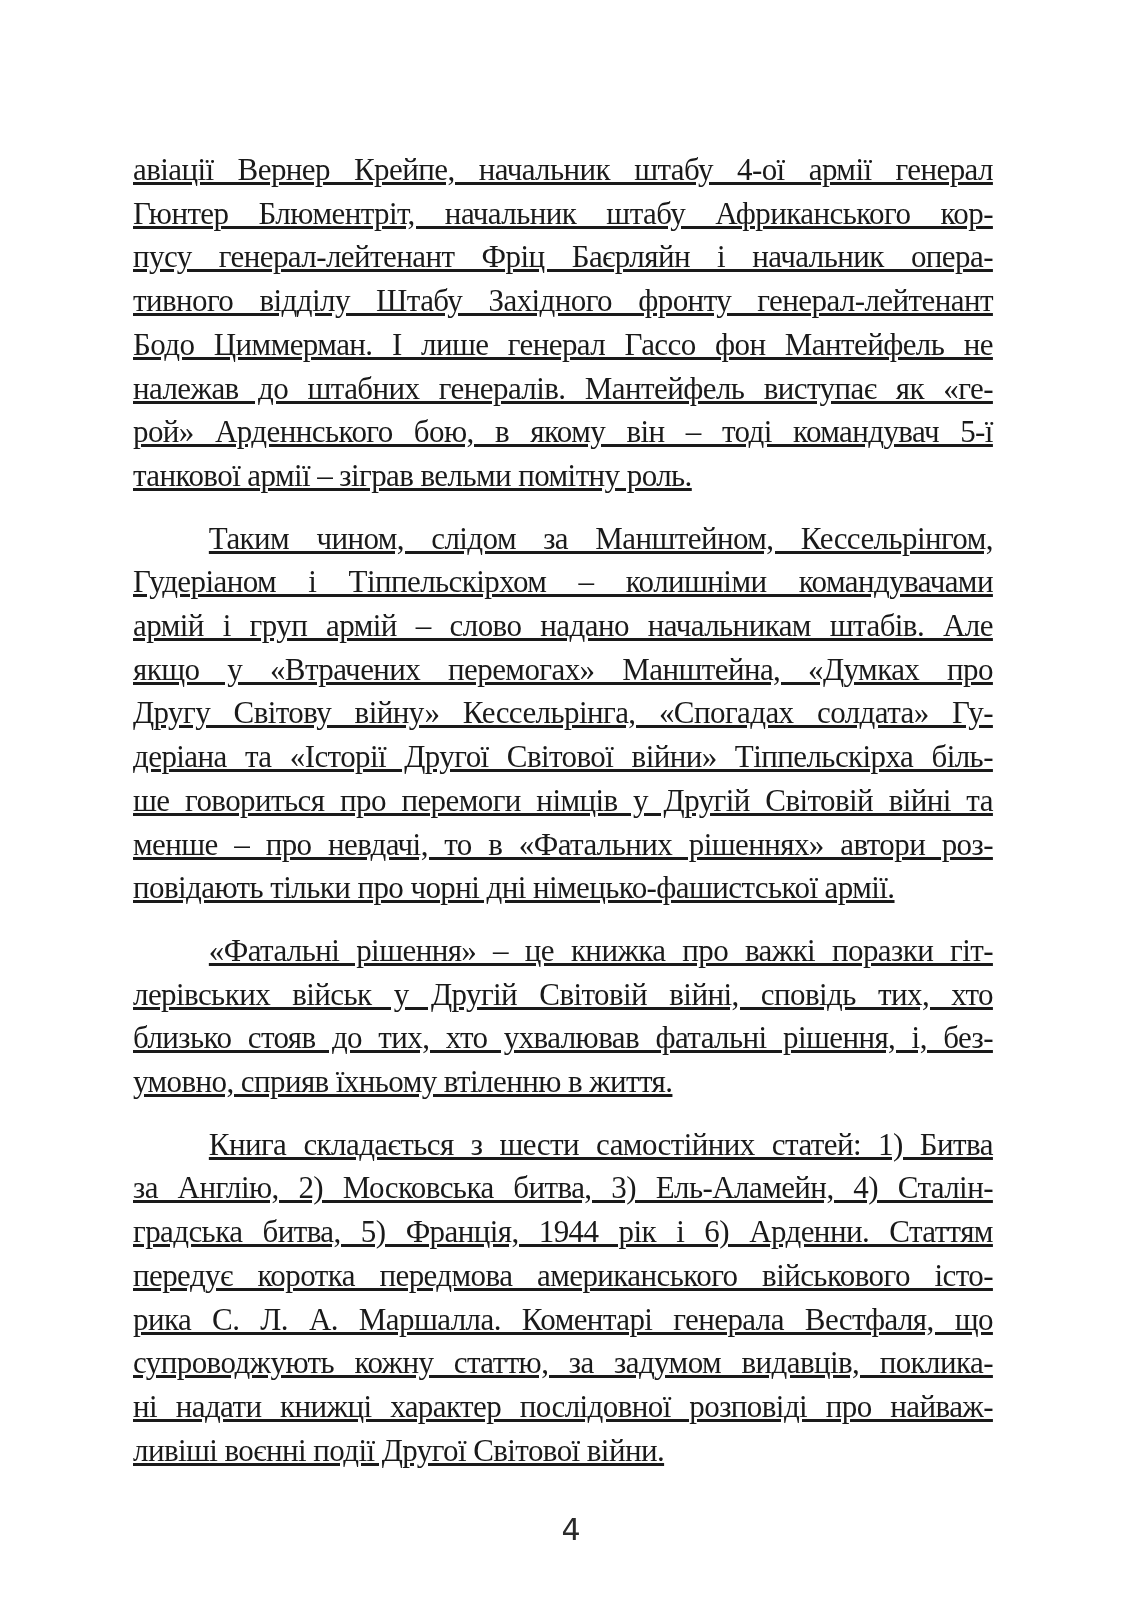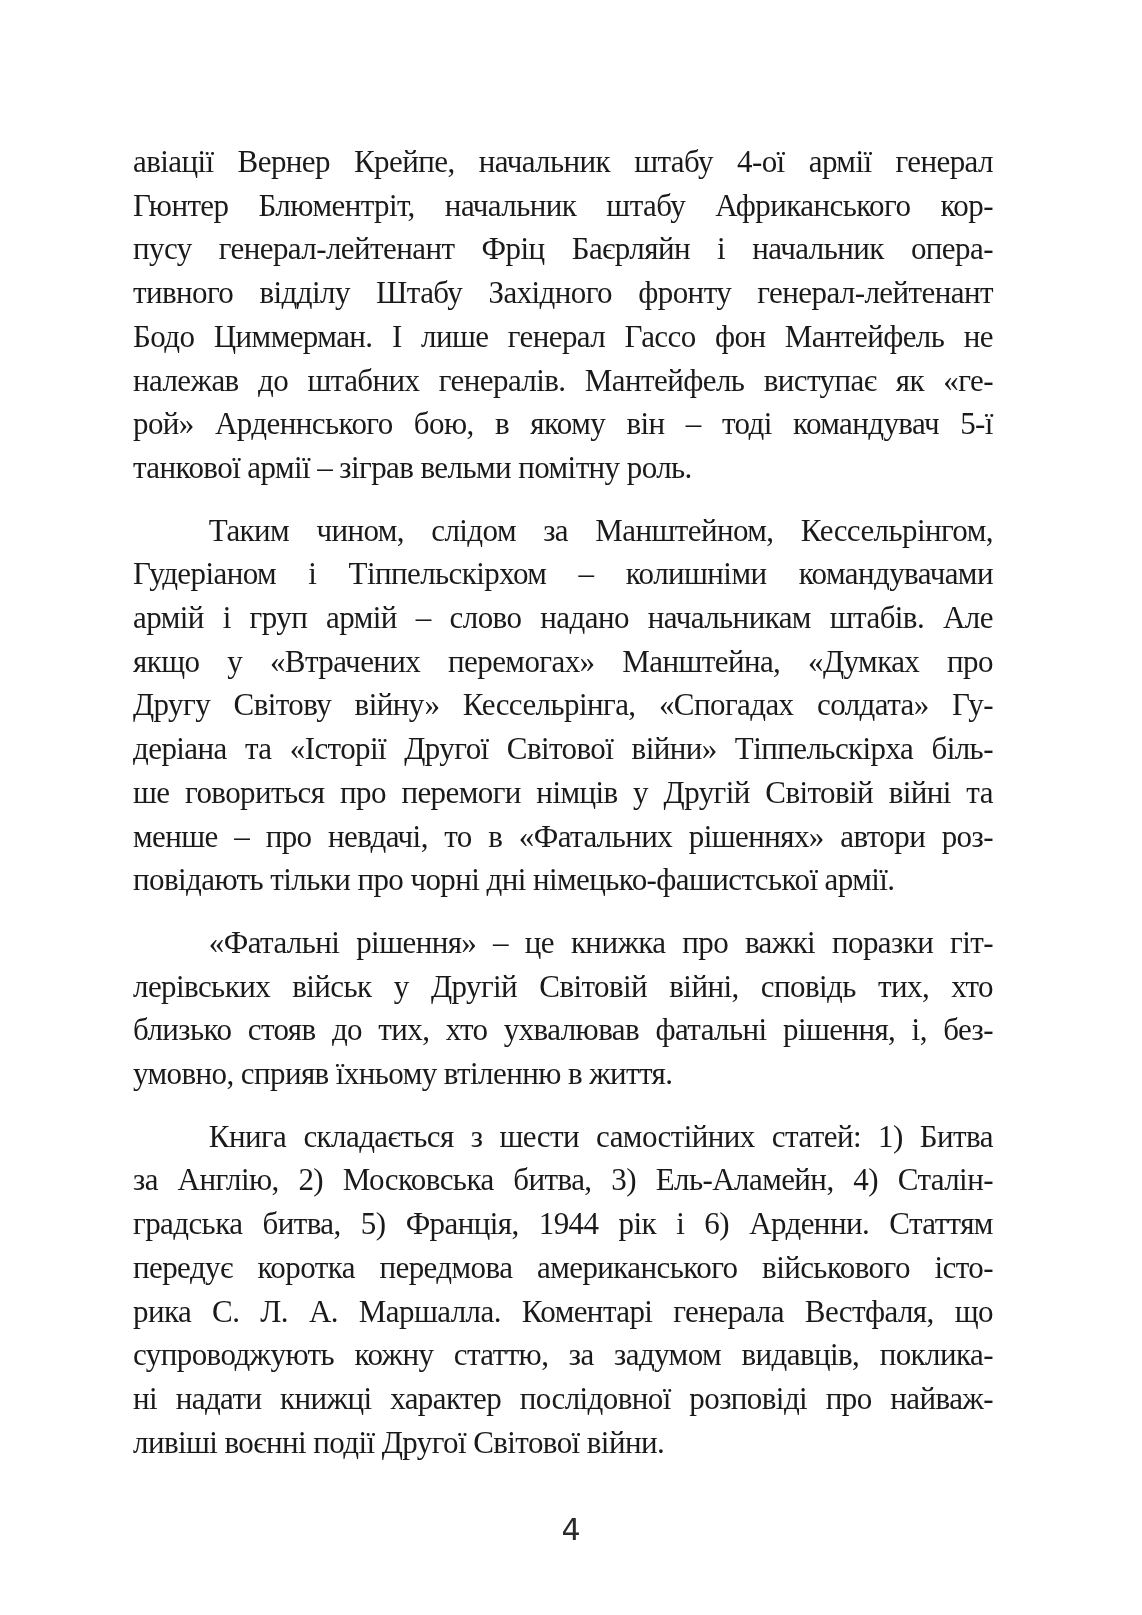--- a/index.html
+++ b/index.html
@@ -11,22 +11,23 @@
     width: 1142px;
     height: 1615px;
     position: relative;
     overflow: hidden;
     font-family: "Liberation Serif", "DejaVu Serif", serif;
     color: #1a1a1a;
   }
   .page {
     position: absolute;
     left: 133px;
-    top: 140px;
+    top: 148px;
     width: 873px;
+    text-decoration: underline;
   }
   .para {
     margin: 0 0 19px 0;
     font-size: 31.5px;
     line-height: 43.7px;
     text-align: justify;
     letter-spacing: -0.6px;
     word-spacing: 0px;
     transform: scaleX(0.985);
     transform-origin: left top;

